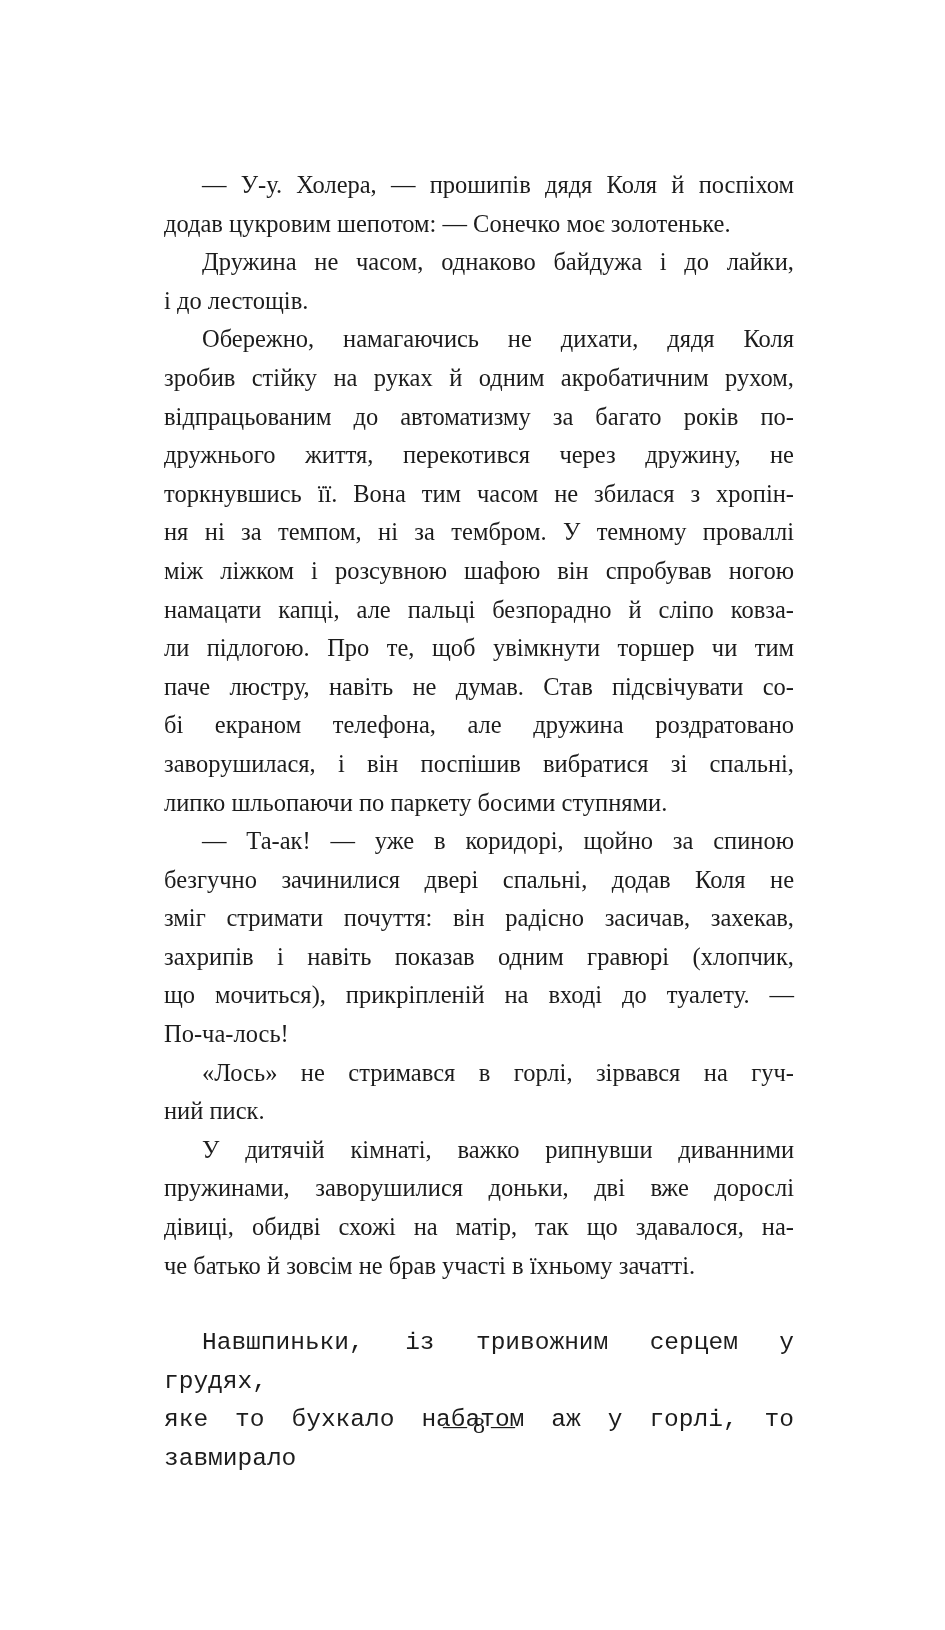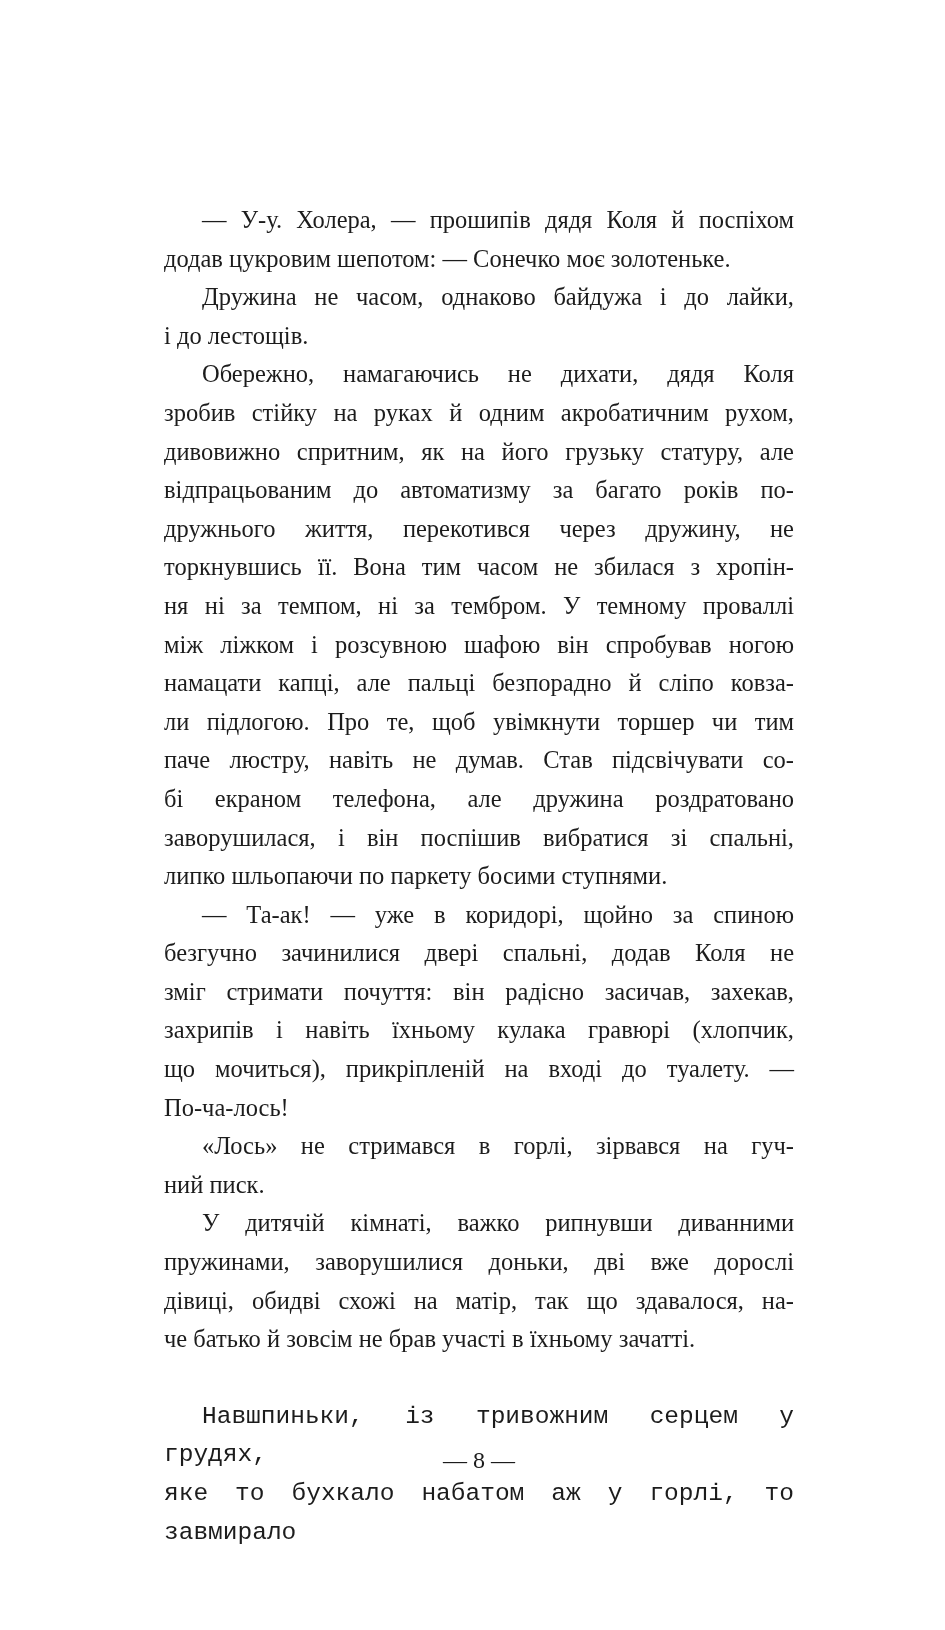--- a/index.html
+++ b/index.html
@@ -12,21 +12,20 @@
     height: 1630px;
     position: relative;
     font-family: "Liberation Serif", "DejaVu Serif", serif;
     color: #1c1c1c;
     overflow: hidden;
   }
   .page {
     position: absolute;
     inset: 0;
     background: #ffffff;
-    margin-top: 35px;
   }
   .text-block {
     position: absolute;
     left: 164px;
     top: 166px;
     width: 630px;
     font-size: 24.5px;
   }
   .paragraph {
     margin: 0;
@@ -67,38 +66,37 @@
         <div class="line first">— У-у. Холера, — прошипів дядя Коля й поспіхом</div>
         <div class="line last">додав цукровим шепотом: — Сонечко моє золотеньке.</div>
       </div>
       <div class="paragraph">
         <div class="line first">Дружина не часом, однаково байдужа і до лайки,</div>
         <div class="line last">і до лестощів.</div>
       </div>
       <div class="paragraph">
         <div class="line first">Обережно, намагаючись не дихати, дядя Коля</div>
         <div class="line">зробив стійку на руках й одним акробатичним рухом,</div>
-        <div class="line">дивовижно спритним, як на його грузьку статуру, але</div>
         <div class="line">відпрацьованим до автоматизму за багато років по-</div>
         <div class="line">дружнього життя, перекотився через дружину, не</div>
         <div class="line">торкнувшись її. Вона тим часом не збилася з хропін-</div>
         <div class="line">ня ні за темпом, ні за тембром. У темному проваллі</div>
         <div class="line">між ліжком і розсувною шафою він спробував ногою</div>
         <div class="line">намацати капці, але пальці безпорадно й сліпо ковза-</div>
         <div class="line">ли підлогою. Про те, щоб увімкнути торшер чи тим</div>
         <div class="line">паче люстру, навіть не думав. Став підсвічувати со-</div>
         <div class="line">бі екраном телефона, але дружина роздратовано</div>
         <div class="line">заворушилася, і він поспішив вибратися зі спальні,</div>
         <div class="line last">липко шльопаючи по паркету босими ступнями.</div>
       </div>
       <div class="paragraph">
         <div class="line first">— Та-ак! — уже в коридорі, щойно за спиною</div>
         <div class="line">безгучно зачинилися двері спальні, додав Коля не</div>
         <div class="line">зміг стримати почуття: він радісно засичав, захекав,</div>
-        <div class="line">захрипів і навіть їхньому кулака гравюрі (хлопчик,</div>
+        <div class="line">захрипів і навіть показав одним гравюрі (хлопчик,</div>
         <div class="line">що мочиться), прикріпленій на вході до туалету. —</div>
         <div class="line last">По-ча-лось!</div>
       </div>
       <div class="paragraph">
         <div class="line first">«Лось» не стримався в горлі, зірвався на гуч-</div>
         <div class="line last">ний писк.</div>
       </div>
       <div class="paragraph">
         <div class="line first">У дитячій кімнаті, важко рипнувши диванними</div>
         <div class="line">пружинами, заворушилися доньки, дві вже дорослі</div>

